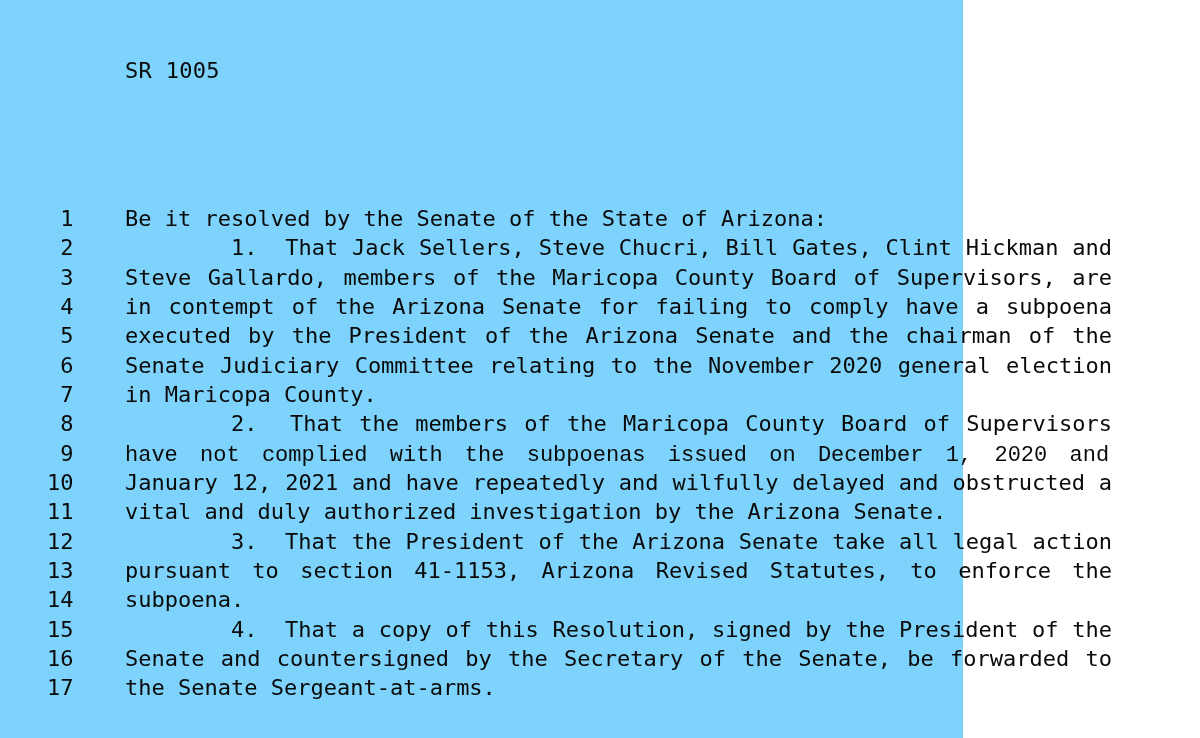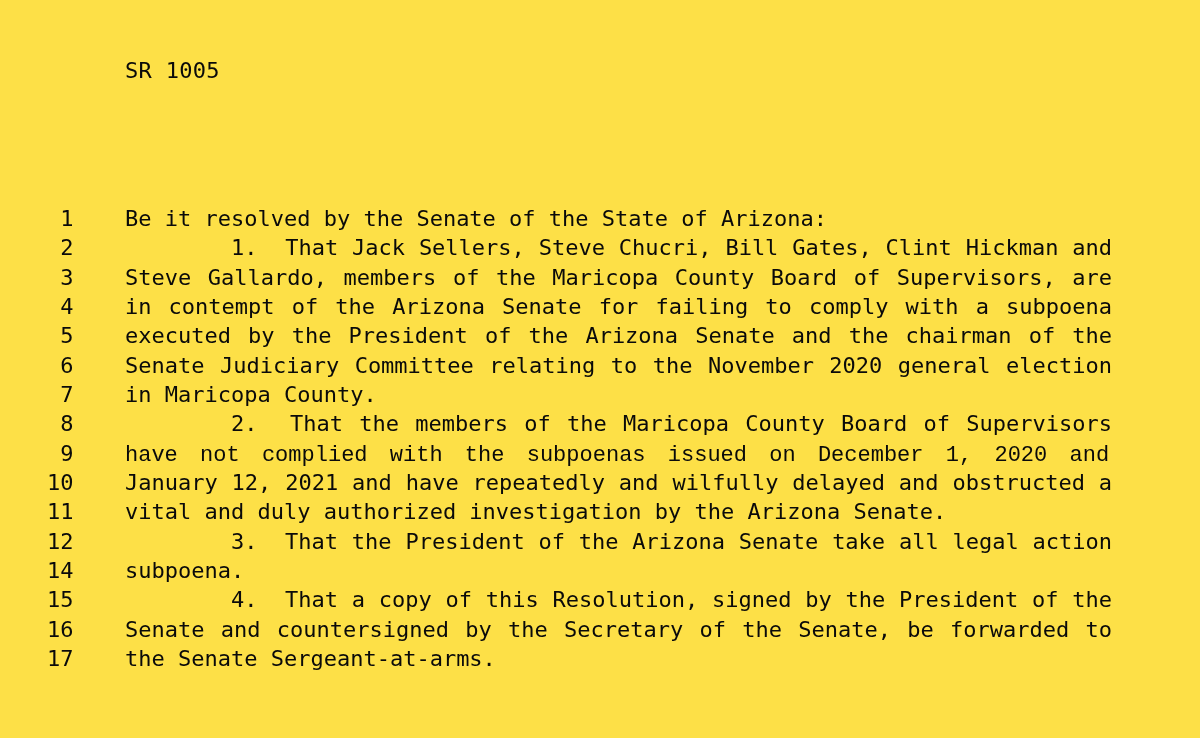--- a/index.html
+++ b/index.html
@@ -5,23 +5,23 @@
   html, body {
     margin: 0;
     padding: 0;
     width: 1200px;
     height: 738px;
     background: #ffffff;
     overflow: hidden;
   }
   .page {
     position: relative;
-    width: 1200px;
+    width: 963px;
     height: 738px;
-    background: #fde047;
+    background: #7dd3fc;
     font-family: "DejaVu Sans Mono", "Liberation Mono", monospace;
     color: #0a0a0a;
     font-size: 22px;
     line-height: 29.33px;
   }
   .doc-number {
     position: absolute;
     left: 125px;
     top: 56px;
     white-space: pre;
@@ -70,21 +70,21 @@
       <div class="line">
         <span class="num">2</span>
         <span class="cell just"><span class="ind" style="width: 8ch;"></span><span class="tx" style="word-spacing: 0.62358px;">1.  That Jack Sellers, Steve Chucri, Bill Gates, Clint Hickman and</span></span>
       </div>
       <div class="line">
         <span class="num">3</span>
         <span class="cell just"><span class="tx" style="word-spacing: 3.33438px; text-align: center;">Steve Gallardo, members of the Maricopa County Board of Supervisors, are</span></span>
       </div>
       <div class="line">
         <span class="num">4</span>
-        <span class="cell just"><span class="tx" style="word-spacing: 3.88281px;">in contempt of the Arizona Senate for failing to comply with a subpoena</span></span>
+        <span class="cell just"><span class="tx" style="word-spacing: 3.88281px;">in contempt of the Arizona Senate for failing to comply have a subpoena</span></span>
       </div>
       <div class="line">
         <span class="num">5</span>
         <span class="cell just"><span class="tx" style="word-spacing: 3.88281px;">executed by the President of the Arizona Senate and the chairman of the</span></span>
       </div>
       <div class="line">
         <span class="num">6</span>
         <span class="cell just"><span class="tx" style="word-spacing: 2.23264px;">Senate Judiciary Committee relating to the November 2020 general election</span></span>
       </div>
       <div class="line">
@@ -105,20 +105,24 @@
       </div>
       <div class="line">
         <span class="num">11</span>
         <span class="cell"><span class="tx">vital and duly authorized investigation by the Arizona Senate.</span></span>
       </div>
       <div class="line">
         <span class="num">12</span>
         <span class="cell just"><span class="ind" style="width: 8ch;"></span><span class="tx" style="word-spacing: 0.571615px;">3.  That the President of the Arizona Senate take all legal action</span></span>
       </div>
       <div class="line">
+        <span class="num">13</span>
+        <span class="cell just"><span class="tx" style="word-spacing: 8.11979px;">pursuant to section 41-1153, Arizona Revised Statutes, to enforce the</span></span>
+      </div>
+      <div class="line">
         <span class="num">14</span>
         <span class="cell"><span class="tx">subpoena.</span></span>
       </div>
       <div class="line">
         <span class="num">15</span>
         <span class="cell just"><span class="ind" style="width: 8ch;"></span><span class="tx" style="word-spacing: 0.527644px; text-align: center;">4.  That a copy of this Resolution, signed by the President of the</span></span>
       </div>
       <div class="line">
         <span class="num">16</span>
         <span class="cell just"><span class="tx" style="word-spacing: 3.03125px;">Senate and countersigned by the Secretary of the Senate, be forwarded to</span></span>

